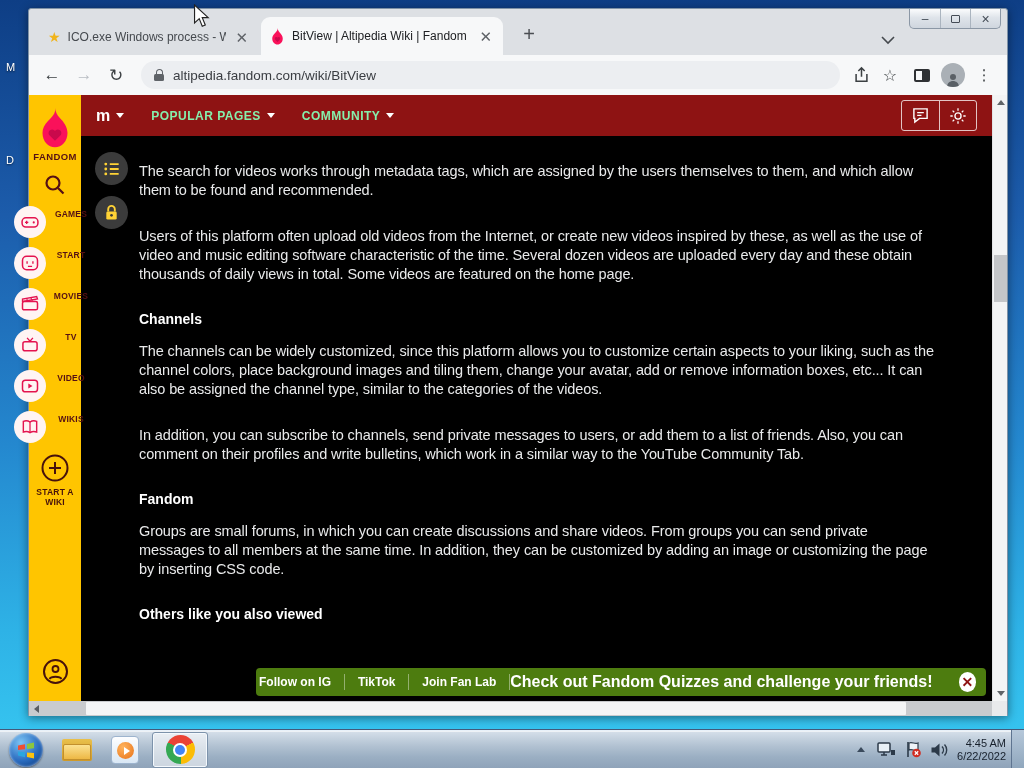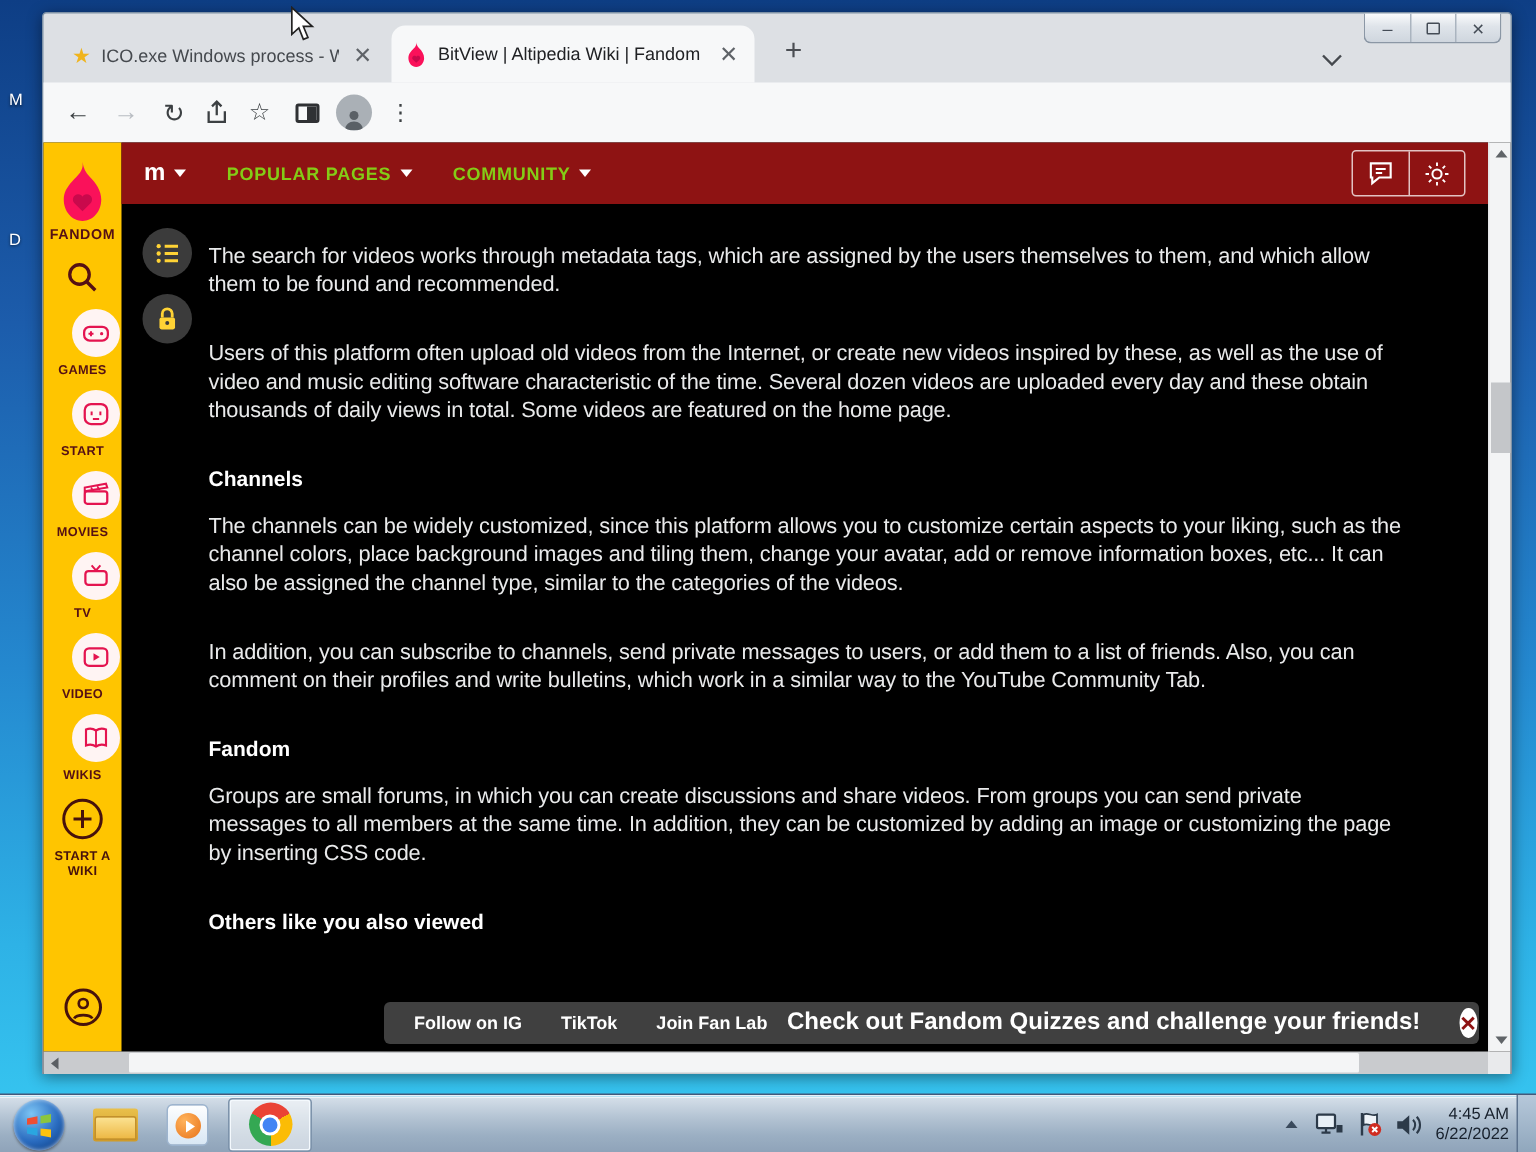--- a/index.html
+++ b/index.html
@@ -42,45 +42,45 @@
   .url-text { font-size:13.5px; color:#3a3d42; }
   .panel-ico { width:16px; height:13px; border:2px solid #2f3134; border-radius:2px; background:linear-gradient(to right, transparent 50%, #2f3134 50%); }
   .avatar { width:24px; height:24px; border-radius:50%; background:#aab0b6; display:flex; align-items:flex-end; justify-content:center; overflow:hidden; }
 
   
   .viewport { position:absolute; left:0; top:86px; width:978px; height:621px; background:#000; }
 
   
   .frail { position:absolute; left:0; top:0; width:52px; height:606px; background:#ffc500; display:flex; flex-direction:column; align-items:center; padding-top:13px; }
   .frail-brand { font-size:9.5px; font-weight:bold; color:#551014; letter-spacing:.4px; margin-top:3px; }
-  .frail-item { display:flex; flex-direction:column; align-items:flex-end; margin-top:9px; }
+  .frail-item { display:flex; flex-direction:row; align-items:flex-start; margin-top:9px; }
   .frail-circle { width:32px; height:32px; border-radius:50%; background:#fff4f3; display:flex; align-items:center; justify-content:center; }
   .frail-label { font-size:8.5px; font-weight:bold; color:#551014; margin-top:3px; letter-spacing:.2px; text-align:center; width:50px; }
   .frail-search { margin-top:11px; }
   .frail-start { display:flex; flex-direction:column; align-items:center; margin-top:10px; }
   .frail-profile { margin-top:auto; margin-bottom:16px; }
 
   
   .wmain { position:absolute; left:52px; top:0; width:911px; height:606px; }
   .wnav { height:41px; background:#8e1313; display:flex; align-items:center; padding:0 15px; gap:27px; }
   .wnav-logo { display:flex; align-items:center; gap:6px; color:#fff; font-weight:bold; font-size:16px; line-height:1; }
-  .wnav-item { display:flex; align-items:center; gap:6px; color:#84cc16; font-weight:bold; font-size:12px; letter-spacing:.5px; }
+  .wnav-item { display:flex; align-items:center; gap:6px; color:#86efac; font-weight:bold; font-size:12px; letter-spacing:.5px; }
   .caret { width:0; height:0; border-left:4px solid transparent; border-right:4px solid transparent; border-top:5px solid #fff; }
   .wnav-right { margin-left:auto; display:flex; border:1px solid rgba(255,255,255,.75); border-radius:3px; height:31px; }
   .wnav-btn { width:37px; display:flex; align-items:center; justify-content:center; }
   .wnav-btn + .wnav-btn { border-left:1px solid rgba(255,255,255,.75); }
 
   .content { position:relative; padding:26px 58px 0 58px; color:#e9eaeb; }
   .fab-col { position:absolute; left:14px; top:16px; display:flex; flex-direction:column; gap:11px; }
   .fab { width:33px; height:33px; border-radius:50%; background:#3b3b3b; display:flex; align-items:center; justify-content:center; }
   .content p { font-size:14.5px; line-height:19px; letter-spacing:-.1px; max-width:795px; margin-bottom:27px; }
   .content h2 { font-size:14px; font-weight:bold; color:#fff; margin:9px 0 15px; }
 
   
-  .banner { position:absolute; left:227px; top:573px; width:730px; height:28px; background:#404040; border-radius:4px; display:flex; align-items:center; padding:0 10px 0 20px; z-index:5; box-shadow:0 1px 4px rgba(0,0,0,.5); }
+  .banner { position:absolute; left:227px; top:573px; width:730px; height:28px; background:#4d7c0f; border-radius:4px; display:flex; align-items:center; padding:0 10px 0 3px; z-index:5; box-shadow:0 1px 4px rgba(0,0,0,.5); }
   .banner-link { color:#fff; font-size:12px; font-weight:bold; padding:0 13px; white-space:nowrap; }
   .banner-sep { width:1px; height:16px; background:rgba(255,255,255,.4); }
   .banner-msg { margin-left:auto; color:#fff; font-size:16px; font-weight:bold; margin-right:26px; white-space:nowrap; }
   .banner-close { width:20px; height:20px; border-radius:50%; background:#fff; color:#8e1212; font-weight:bold; font-size:14px; display:flex; align-items:center; justify-content:center; line-height:1; }
 
   
   .vscroll { position:absolute; right:0; top:0; width:15px; height:606px; background:#f3f4f5; border-left:1px solid #e4e5e7; }
   .vthumb { position:absolute; left:1px; top:160px; width:13px; height:47px; background:#c4c6c9; }
   .sb-arrow { position:absolute; left:4px; width:0; height:0; border-left:4px solid transparent; border-right:4px solid transparent; }
   .sb-up { top:5px; border-bottom:5px solid #606468; }
@@ -153,20 +153,27 @@
         <div class="winbtn">
             <span style="font-size:14px;">×</span>
           </div>
       </div>
     </div>
 
     <div class="toolbar">
       <span class="nav-ico">←</span>
       <span class="nav-ico disabled">→</span>
       <span class="nav-ico">↻</span>
+      <div class="omnibox">
+        <span class="lock-ico">
+            <span class="lock-arc"></span>
+            <span class="lock-body"></span>
+          </span>
+        <span class="url-text">altipedia.fandom.com/wiki/BitView</span>
+      </div>
       <svg width="19" height="18" viewBox="0 0 20 20">
           <path d="M4 9v8h12V9" stroke="#3c4043" stroke-width="1.7" fill="none"></path>
           <path d="M10 12V2M6.5 5.5 10 2l3.5 3.5" stroke="#3c4043" stroke-width="1.7" fill="none"></path>
         </svg>
       <span class="nav-ico" style="font-size:16px;">☆</span>
       <span class="panel-ico" style="margin:0 5px;"></span>
       <span class="avatar">
           <svg width="16" height="15" viewBox="0 0 16 15">
             <circle cx="8" cy="5" r="3" fill="#5a6066"></circle>
             <path d="M2 15c0-4 3-6 6-6s6 2 6 6z" fill="#5a6066"></path>

